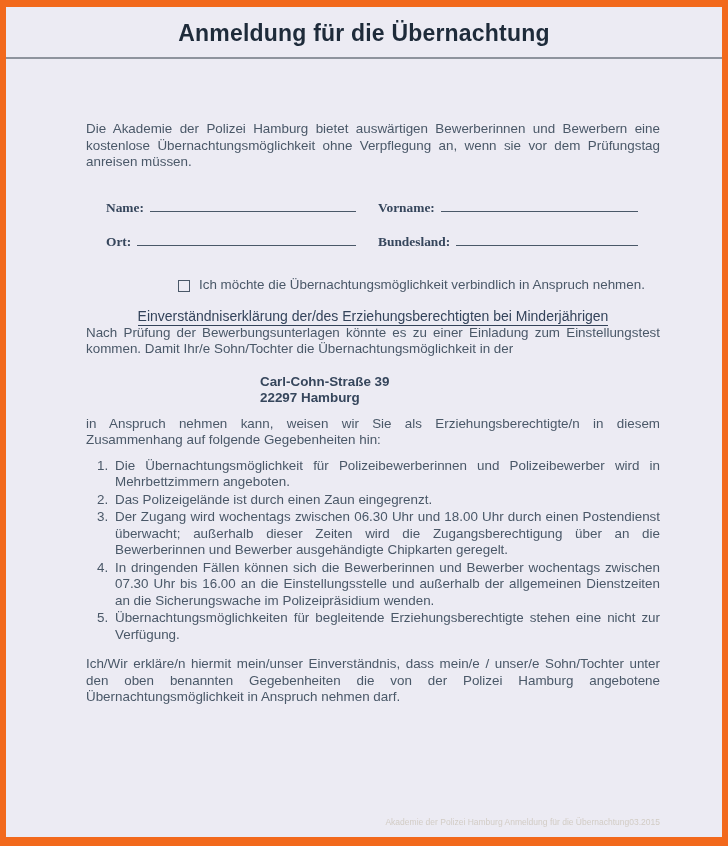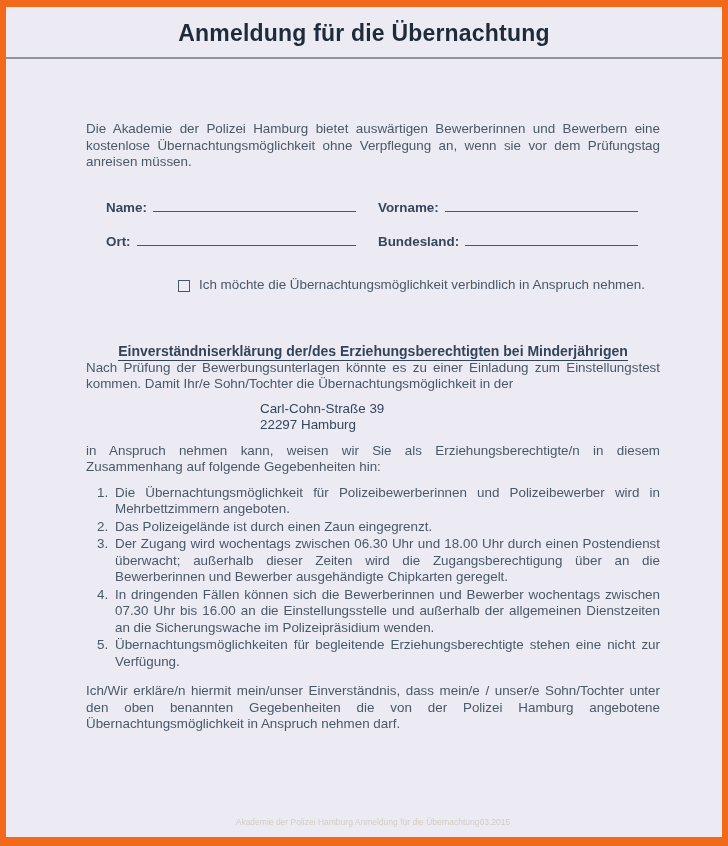--- a/index.html
+++ b/index.html
@@ -32,47 +32,47 @@
   }
   .content{
     padding:0 62px 0 80px;
     color:#4a5868;
     font-size:13.4px;
     line-height:16.5px;
   }
   .para{ text-align:justify; margin:0; }
   .intro{ margin-top:62px; }
   .fields{ margin-top:26px; margin-left:20px; }
-  .frow{ display:flex; margin-bottom:15px; }
+  .frow{ display:flex; margin-bottom:15px;font-family:Liberation Serif, serif; }
   .fcol1{ flex:0 0 250px; display:flex; align-items:baseline; margin-right:22px; }
   .fcol2{ flex:0 0 260px; display:flex; align-items:baseline; }
   .flabel{ font-weight:bold; color:#36465c; white-space:nowrap; margin-right:6px; }
   .fline{ flex:1 1 auto; border-bottom:1.4px solid #4a5868; height:14px; }
   .opts{ margin:26px 0 0 92px; }
   .opt{ display:flex; align-items:center; margin-bottom:14px; }
   .cbx{
     flex:0 0 auto;
     width:10px;height:10px;
     border:1.4px solid #4a5868;
     margin:2px 9px 0 0;
     background:transparent;
   }
   .consent-heading{
-    margin-top:50px;
+    margin-top:15px;
     text-align:center;
-    font-weight:bold;
+    font-weight:normal;
     font-size:14px;
     color:#33435a;
   }
   .consent-heading span{ border-bottom:1.6px solid #33435a; padding-bottom:1px; }
   .p1{ }
   .address{
-    margin-top:8px;
+    margin-top:16px;
     padding-left:174px;
-    font-weight:normal;
+    font-weight:bold;
     color:#36465c;
   }
   .p2{ margin-top:9px; }
   ol.clist{
     margin:9px 0 0 0;
     padding-left:26px;
   }
   ol.clist li{
     padding-left:3px;
     text-align:justify;
@@ -90,21 +90,21 @@
   }
   .sig-label{
     font-size:12.6px;
     white-space:nowrap;
     color:#4a5868;
   }
   .footer{
     position:absolute;
     left:80px;right:62px;bottom:10px;
     display:flex;
-    justify-content:center;
+    justify-content:flex-end;
     font-size:8.5px;
     color:#d2ccc5;
   }
 </style>
 </head>
 <body>
 
 <div class="frame">
 
   <h1 class="title">Anmeldung für die Übernachtung</h1>

